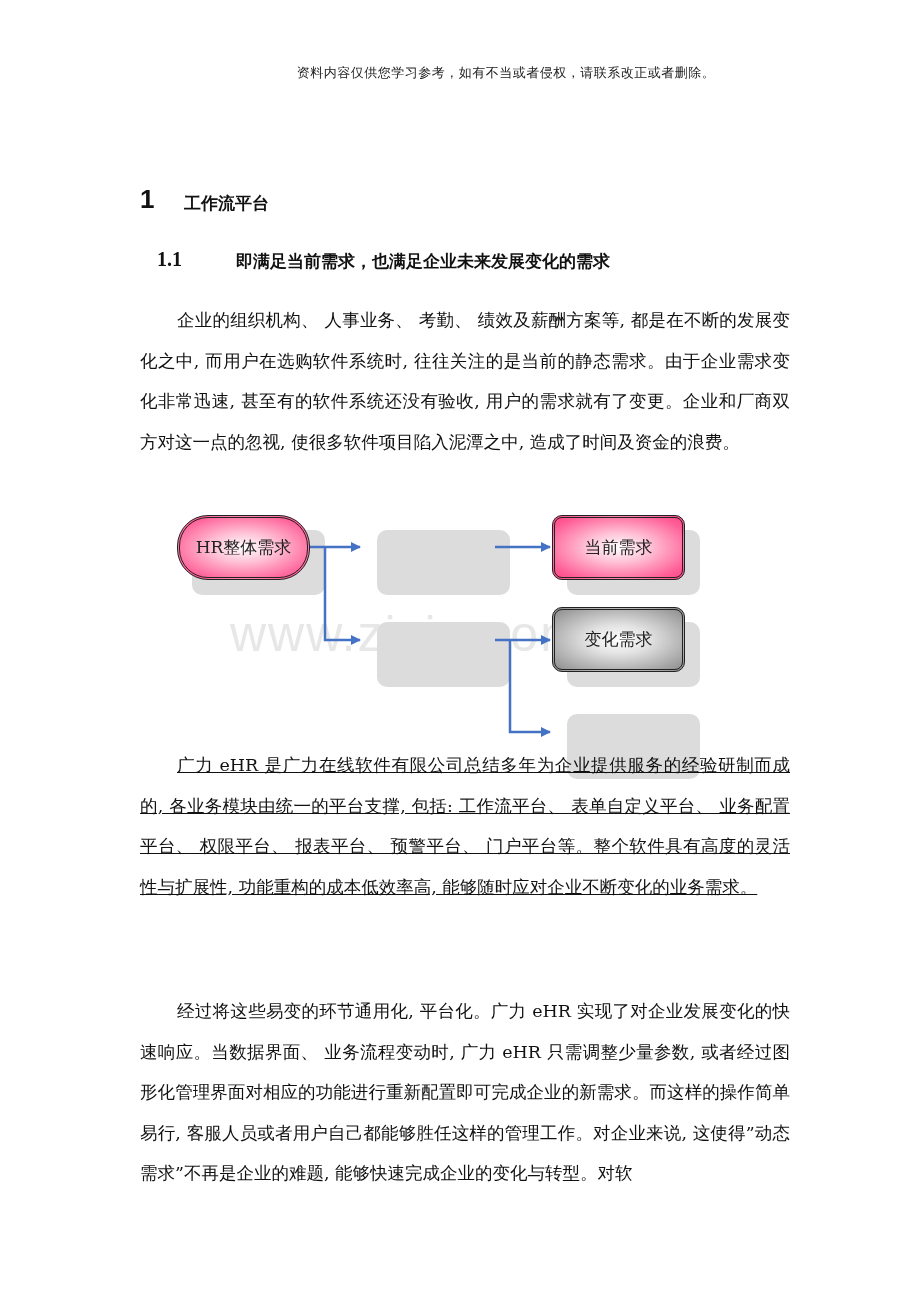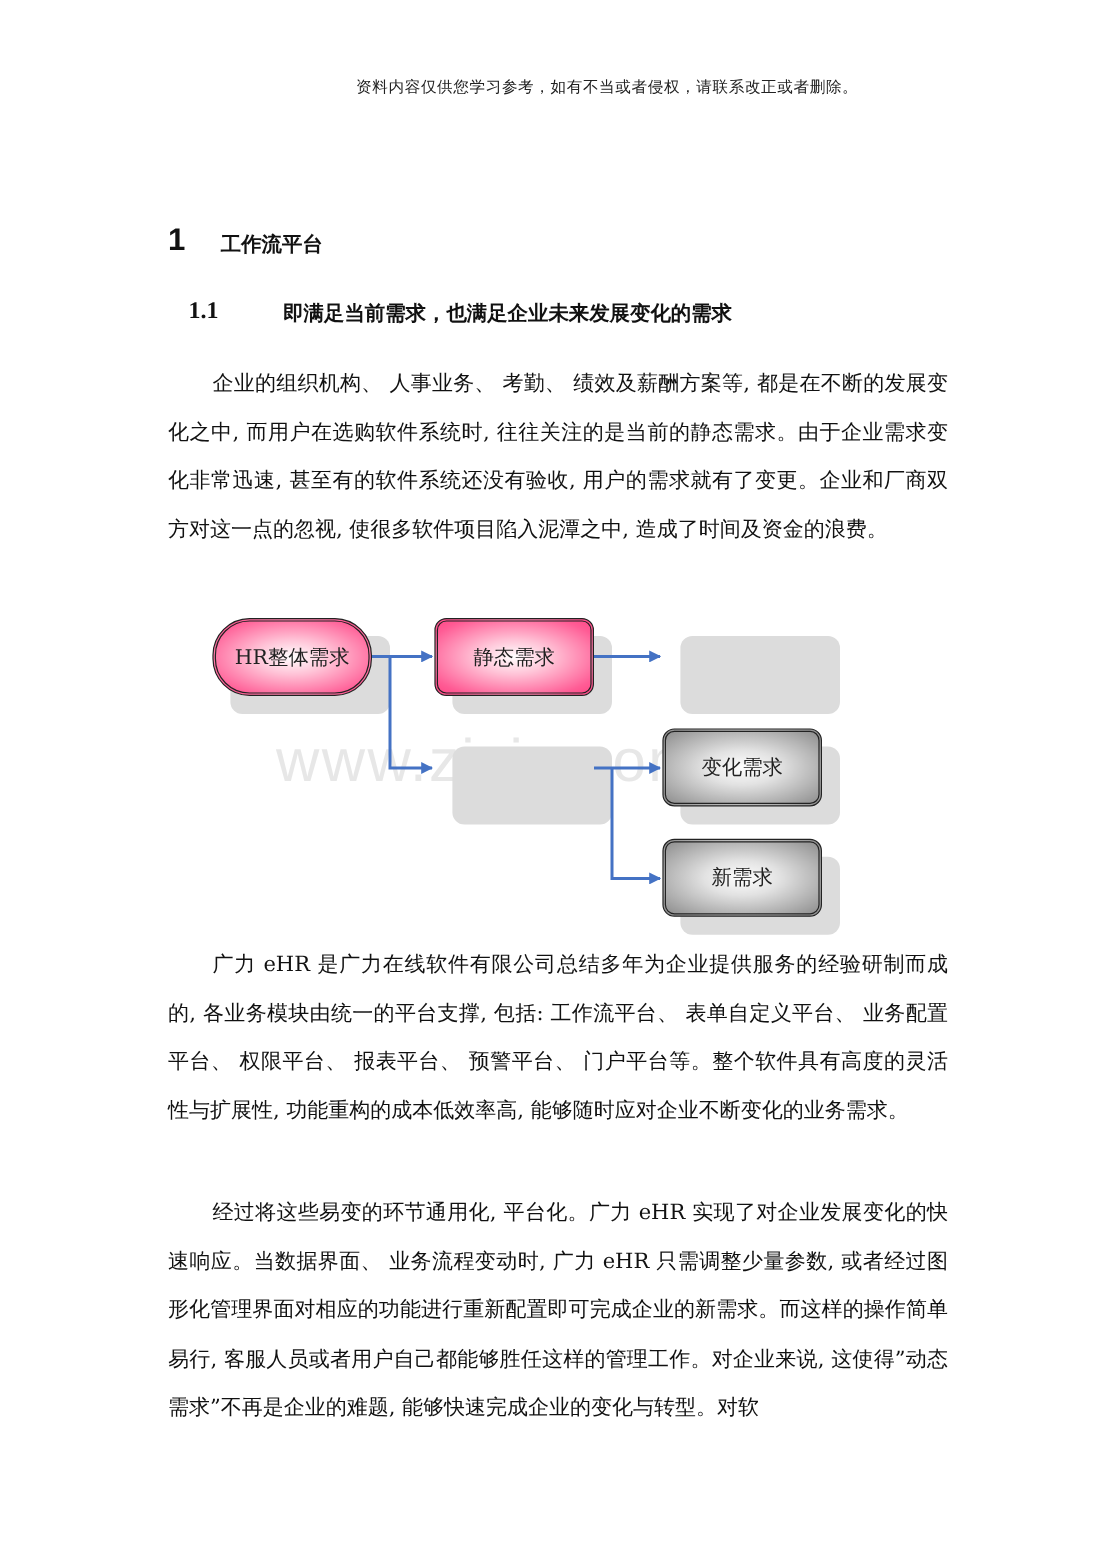--- a/index.html
+++ b/index.html
@@ -8,21 +8,21 @@
   .abs { position:absolute; }
   .disclaimer { left:0; width:920px; top:64px; text-align:center; font-size:13px; color:#222; letter-spacing:0.5px;margin-left:46px; }
   .h1 { left:140px; top:184px; font-family:"Liberation Sans","DejaVu Sans",sans-serif; }
   .h1 .num { font-size:26px; font-weight:bold; position:absolute; left:0; top:0; }
   .h1 .txt { font-size:17px; font-weight:bold; position:absolute; left:44px; top:8px; white-space:nowrap; }
   .h2 { left:140px; top:248px; }
   .h2 .num { font-size:20px; font-weight:bold; position:absolute; left:0; top:0; font-family:"Liberation Serif",serif;margin-left:17px; }
   .h2 .txt { font-size:17px; font-weight:bold; position:absolute; left:56px; top:2px; white-space:nowrap; font-family:"DejaVu Sans",sans-serif;padding-left:40px; }
   .para { left:140px; width:650px; font-size:17.5px; line-height:40.5px; text-align:justify; text-indent:37px; }
   .p1 { top:300px; }
-  .p2 { top:784px; }
+  .p2 { top:745px;text-decoration:underline; }
   .p3 { top:991px; }
 
   .diagram { left:170px; top:505px; width:540px; height:280px; }
   .watermark { position:absolute; left:60px; top:100px; font-family:"Liberation Sans",sans-serif; font-size:50px; color:rgba(160,160,160,0.25); letter-spacing:2px; white-space:nowrap; }
   .node { position:absolute; width:133px; height:65px; border:3px double #222; border-radius:10px; box-sizing:border-box;
           display:flex; align-items:center; justify-content:center; font-size:17px; color:#222; }
   .node.pink { background: radial-gradient(ellipse at center, #ffffff 0%, #ffc2d6 35%, #ff5c95 85%, #ff4a88 100%); }
   .node.gray { background: radial-gradient(ellipse at center, #ffffff 0%, #e2e2e2 35%, #a8a8a8 80%, #8e8e8e 100%); }
   .shadow { position:absolute; width:133px; height:65px; border-radius:10px; background:#dcdcdc; }
   svg.links { position:absolute; left:0; top:0; }
@@ -70,25 +70,22 @@
 
       <path d="M325,135 L380,135" marker-end="url(#arr)"></path>
 
       <path d="M340,135 L340,227 L380,227" marker-end="url(#arr)"></path>
     </g>
   </svg>
 
   <div class="node pink" style="left:7px;top:10px;border-radius:31px;">
     <span>HR整体需求</span>
   </div>
-  <div class="node pink" style="left:192px;top:10px;">
-    <span>静态需求</span>
+  <div class="node pink" style="left:382px;top:10px;">
+    <span>当前需求</span>
   </div>
   <div class="node gray" style="left:382px;top:102px;">
     <span>变化需求</span>
-  </div>
-  <div class="node gray" style="left:382px;top:194px;">
-    <span>新需求</span>
   </div>
 </div>
 
 <div class="abs para p2">广力 eHR 是广力在线软件有限公司总结多年为企业提供服务的经验研制而成的, 各业务模块由统一的平台支撑, 包括: 工作流平台、 表单自定义平台、 业务配置平台、 权限平台、 报表平台、 预警平台、 门户平台等。整个软件具有高度的灵活性与扩展性, 功能重构的成本低效率高, 能够随时应对企业不断变化的业务需求。</div>
 <div class="abs para p3">经过将这些易变的环节通用化, 平台化。广力 eHR 实现了对企业发展变化的快速响应。当数据界面、 业务流程变动时, 广力 eHR 只需调整少量参数, 或者经过图形化管理界面对相应的功能进行重新配置即可完成企业的新需求。而这样的操作简单易行, 客服人员或者用户自己都能够胜任这样的管理工作。对企业来说, 这使得”动态需求”不再是企业的难题, 能够快速完成企业的变化与转型。对软</div>
 
 </body></html>

